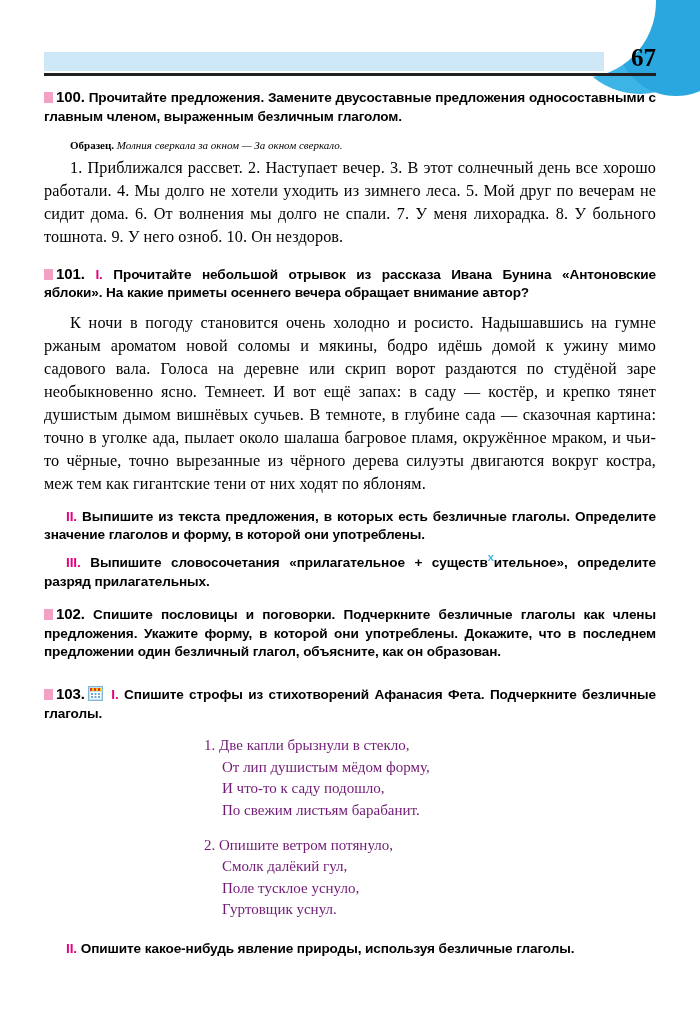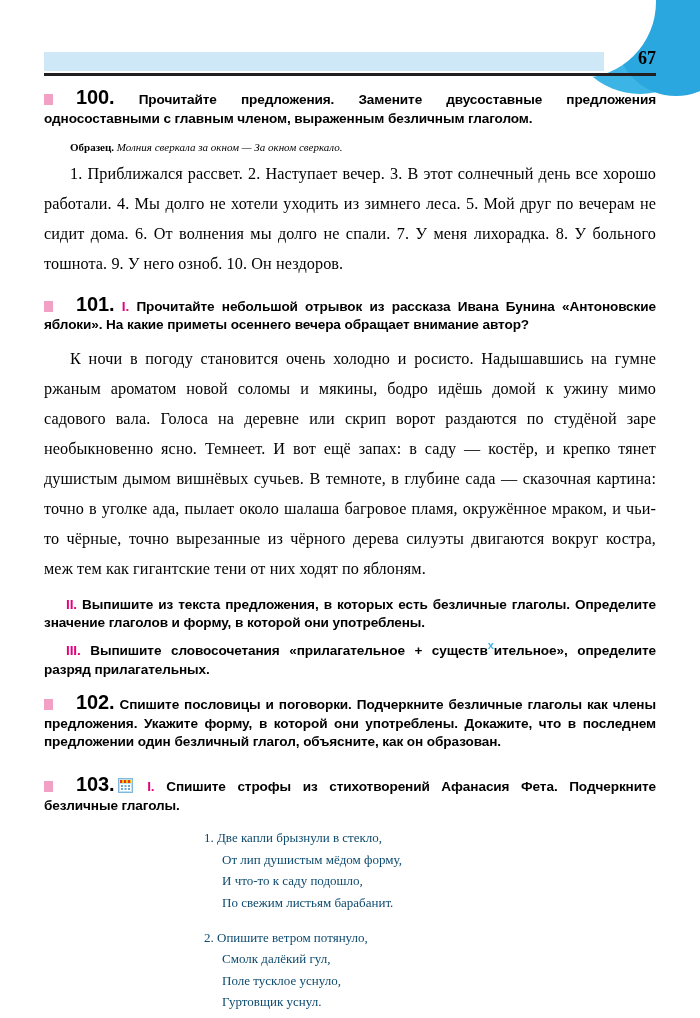--- a/index.html
+++ b/index.html
@@ -63,21 +63,21 @@
     position:absolute;
     left:0; top:21px;
     width:612px; height:3px;
     background:#231f20;
   }
   .page-number {
     position:absolute;
     right:0; top:-6px;
     font-family:"Liberation Serif", serif;
     font-weight:bold;
-    font-size:18px;
+    font-size:25px;
     color:#000000;
     line-height:24px;
     z-index:5;
   }
 
   
   .content {
     position:absolute;
     left:44px; top:88px;
     width:612px;
@@ -99,35 +99,34 @@
   .ex-marker {
     display:inline-block;
     width:9px; height:11px;
     background:#f2a0c3;
     margin-right:3px;
     vertical-align:-1px;
   }
   .ex-num {
     font-family:"Liberation Sans", sans-serif;
     font-weight:bold;
-    font-size:20px;
-    color:#000000;
-    margin-left:20px;
+    font-size:15px;
+    color:#000000;
   }
   .roman {
     font-family:"Liberation Sans", sans-serif;
     font-weight:bold;
     color:#e6007e;
   }
 
   
   .body-text {
     font-family:"Liberation Serif", serif;
     font-size:16.2px;
-    line-height:30px;
+    line-height:23px;
     color:#000000;
     text-align:justify;
     text-indent:26px;
     letter-spacing:0.1px;
   }
 
   .sample {
     font-family:"Liberation Serif", serif;
     font-size:11px;
     line-height:21.4px;
@@ -160,23 +159,23 @@
     display:inline-block;
     width:15px; height:15px;
     vertical-align:-2px;
     margin:0 3px;
     position:relative;
   }
 
   
   .poem {
     font-family:"Liberation Serif", serif;
-    font-size:13px;
+    font-size:15px;
     line-height:21.6px;
-    color:#0c4a6e;
+    color:#701a75;
     padding-left:178px;
   }
   .poem-stanza { margin-bottom:13px; }
   .poem-line { white-space:nowrap; }
   .poem-line.first { text-indent:-18px; }
   .stanza-num { font-weight:normal; }
 </style>
 </head>
 <body>
 

